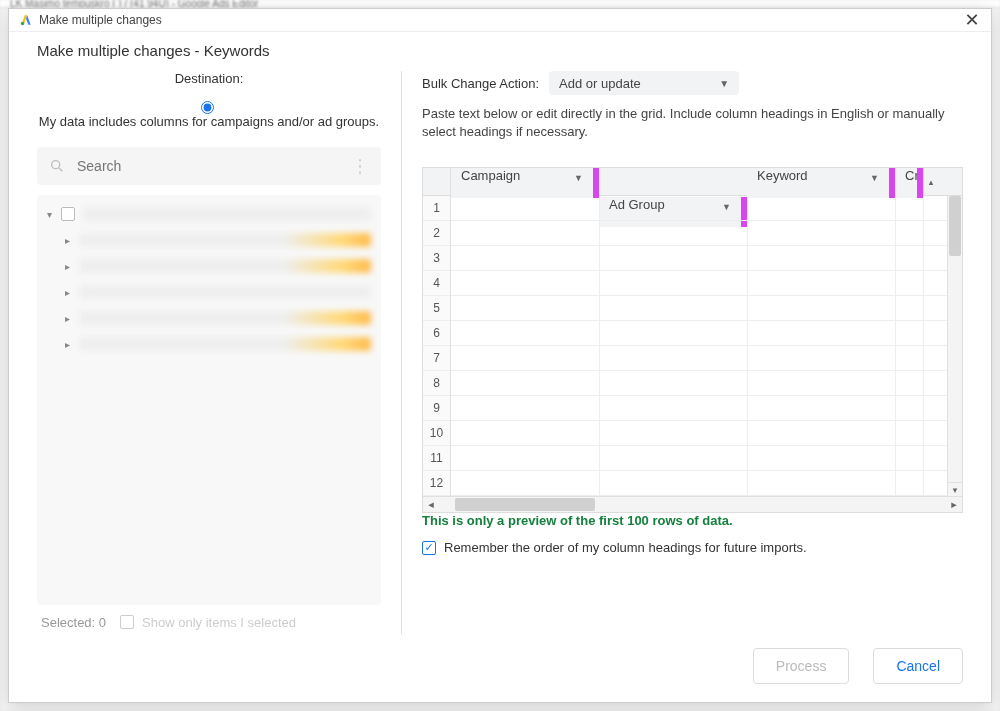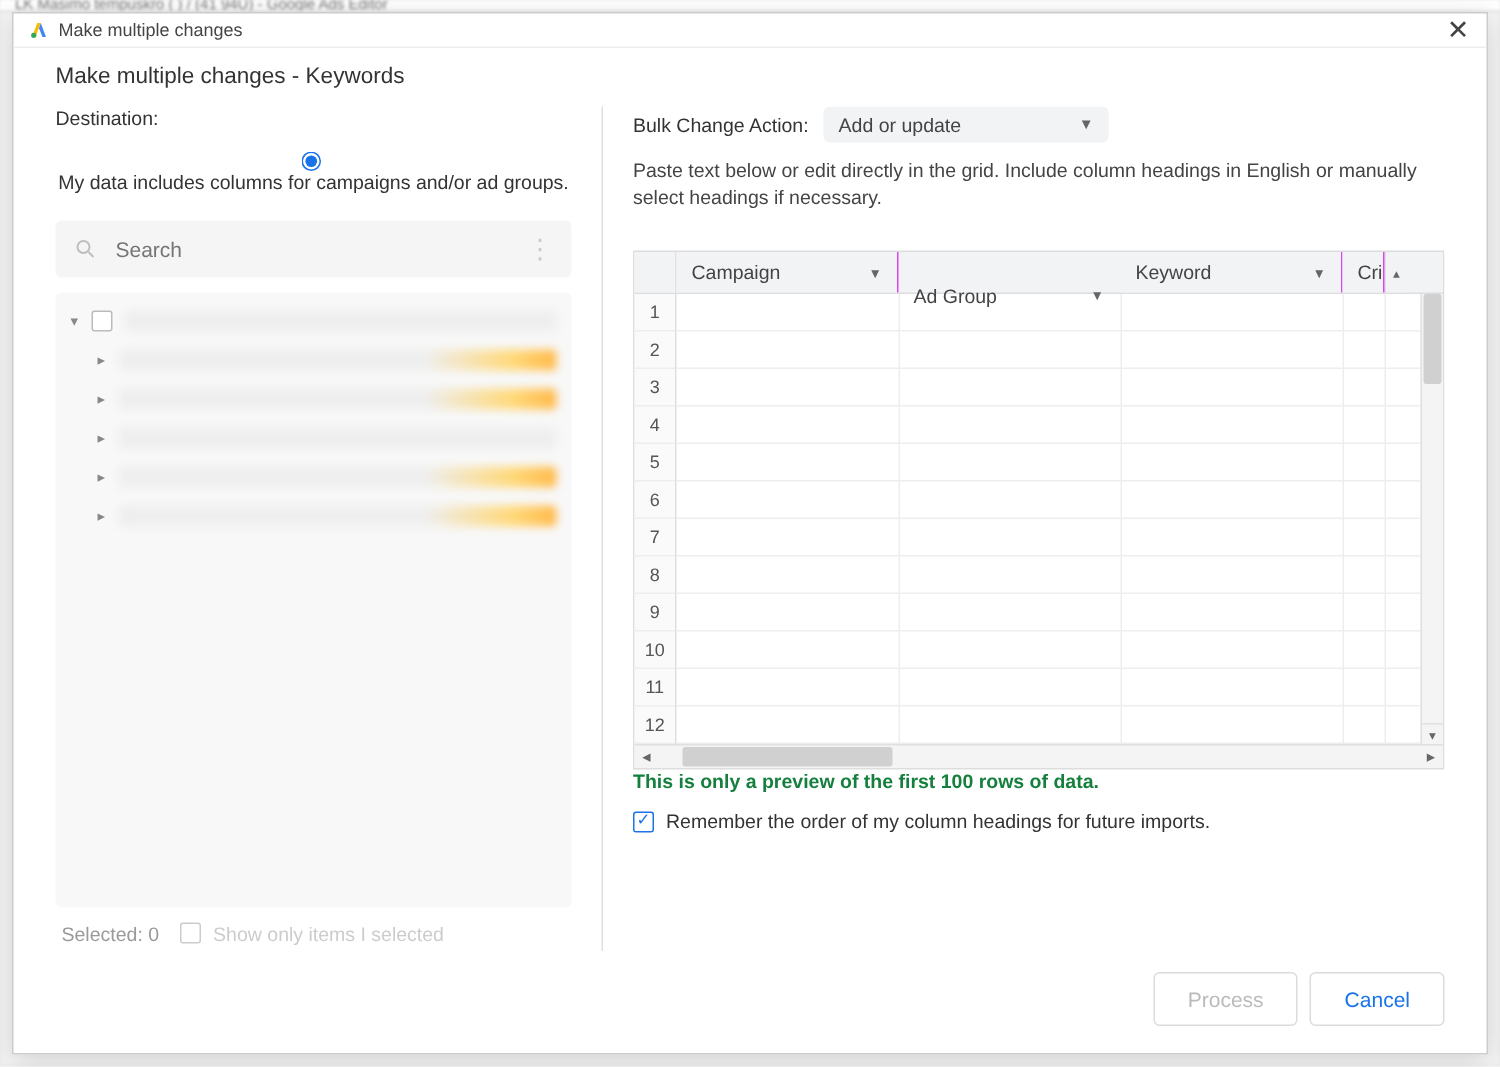--- a/index.html
+++ b/index.html
@@ -14,21 +14,21 @@
   .titlebar .logo { width: 14px; height: 14px; margin-right: 6px; }
   .titlebar .close { margin-left: auto; cursor: pointer; color: #444; font-size: 18px; line-height: 14px; width: 18px; text-align: center;}
   
   .subtitle { padding: 10px 28px 0; font-size: 15px; color: #333; }
   
   .content { flex: 1; display: flex; padding: 12px 28px 0; overflow: hidden; }
   
   .left-pane { width: 365px; border-right: 1px solid #e0e0e0; padding-right: 20px; display: flex; flex-direction: column; }
   .right-pane { flex: 1; padding-left: 20px; display: flex; flex-direction: column; overflow: hidden; }
   
-  .dest-label { font-size: 13px; color: #333; margin-bottom: 12px; }
+  .dest-label { font-size: 13px; color: #333; margin-bottom: 12px; text-align: center; }
   
   .radio-row { display: flex; align-items: center; font-size: 13px; color: #333; margin-bottom: 12px; cursor: pointer; flex-direction: column; }
   .radio-row input { margin-right: 8px; accent-color: #1a73e8; }
   
   .search-box { background: #f5f5f5; border-radius: 4px; height: 38px; display: flex; align-items: center; padding: 0 12px; color: #aaa; margin-top: 6px; }
   .search-box svg { width: 16px; height: 16px; margin-right: 10px; opacity: 0.5; }
   .search-box input { border: none; background: transparent; flex: 1; font-size: 14px; outline: none; color: #555; }
   .search-box .more { color: #ccc; font-size: 18px; cursor: pointer; }
   
   .tree { flex: 1; background: #f8f8f8; border-radius: 4px; margin-top: 10px; padding: 6px 4px; position: relative; overflow: hidden; }
@@ -50,21 +50,21 @@
   
   .desc { font-size: 13px; color: #444; margin-bottom: 26px; line-height: 1.4; }
   
   .btn-row { display: flex; gap: 10px; margin-bottom: 10px; }
   .btn-row .spacer { flex: 1; }
   .btn { border: 1px solid #dadce0; background: #fff; border-radius: 4px; height: 34px; padding: 0 16px; font-size: 13px; color: #444; cursor: pointer; display: inline-flex; align-items: center; }
   
   .grid-wrap { border: 1px solid #ddd; position: relative; flex: 0 0 auto; overflow: hidden;}
   .grid-head { display: flex; background: #f1f3f4; border-bottom: 1px solid #ddd; height: 28px; }
   .rownum-head { width: 28px; border-right: 1px solid #e0e0e0; background: #f1f3f4; }
-  .col-head { display: flex; align-items: center; padding: 0 10px; font-size: 13px; color: #444; border-right: 1px solid #d946ef; background: #f1f3f4; position: relative; }
+  .col-head { display: flex; align-items: flex-end; padding: 15px 10px; font-size: 13px; color: #444; border-right: 6px solid #d946ef; background: #f1f3f4; position: relative; }
   .col-head .dd { margin-left: auto; font-size: 9px; color: #666; }
   .col-campaign { width: 148px; }
   .col-adgroup { width: 148px; margin-top: 29px; }
   .col-keyword { width: 148px; }
   .col-cri { width: 28px; overflow: hidden; }
   .vsb-head { width: 15px; background: #f1f3f4; border-left: 1px solid #e0e0e0; display:flex; align-items:center; justify-content:center; font-size:9px; color:#666;}
   
   .grid-body { display: flex; height: 300px; }
   .rownums { width: 28px; border-right: 1px solid #e0e0e0; background: #fafafa; }
   .rownums div { height: 25px; text-align: center; font-size: 12px; color: #555; line-height: 25px; border-bottom: 1px solid #eee; }
@@ -78,21 +78,21 @@
   .hsb { display: flex; height: 16px; border-top: 1px solid #e0e0e0; background: #f4f4f4; align-items: center; }
   .hsb .arrow { width: 16px; text-align: center; font-size: 11px; color: #666; cursor: pointer; }
   .hsb .track { flex: 1; position: relative; height: 100%; }
   .hsb .thumb { position: absolute; top: 1px; bottom: 1px; left: 16px; width: 140px; background: #d0d0d0; border-radius: 2px; }
   
   .preview-note { font-size: 13px; color: #15803d; margin-top: 0; font-weight: bold; }
   
   .remember-row { display: flex; align-items: center; font-size: 13px; color: #333; margin-top: 12px; }
   .remember-row .chk3 { width: 14px; height: 14px; border: 1.5px solid #1a73e8; border-radius: 2px; margin-right: 8px; display: inline-flex; align-items: center; justify-content: center; color: #1a73e8; font-size: 11px; line-height: 1; }
   
-  .footer { display: flex; justify-content: flex-end; gap: 8px; padding: 14px 28px 18px; }
+  .footer { display: flex; justify-content: flex-end; gap: 24px; padding: 14px 28px 18px; }
   .fbtn { border: 1px solid #dadce0; border-radius: 4px; height: 36px; padding: 0 22px; font-size: 14px; background: #fff; cursor: pointer; display: inline-flex; align-items: center; }
   .fbtn.process { color: #bbb; }
   .fbtn.cancel { color: #1a73e8; }
 </style>
 </head>
 <body>
 
 <div class="bg-blur"></div>
 <div class="bg-top">LK Masimo tempuskro (   )   / (41 94U) - Google Ads Editor</div>
 

